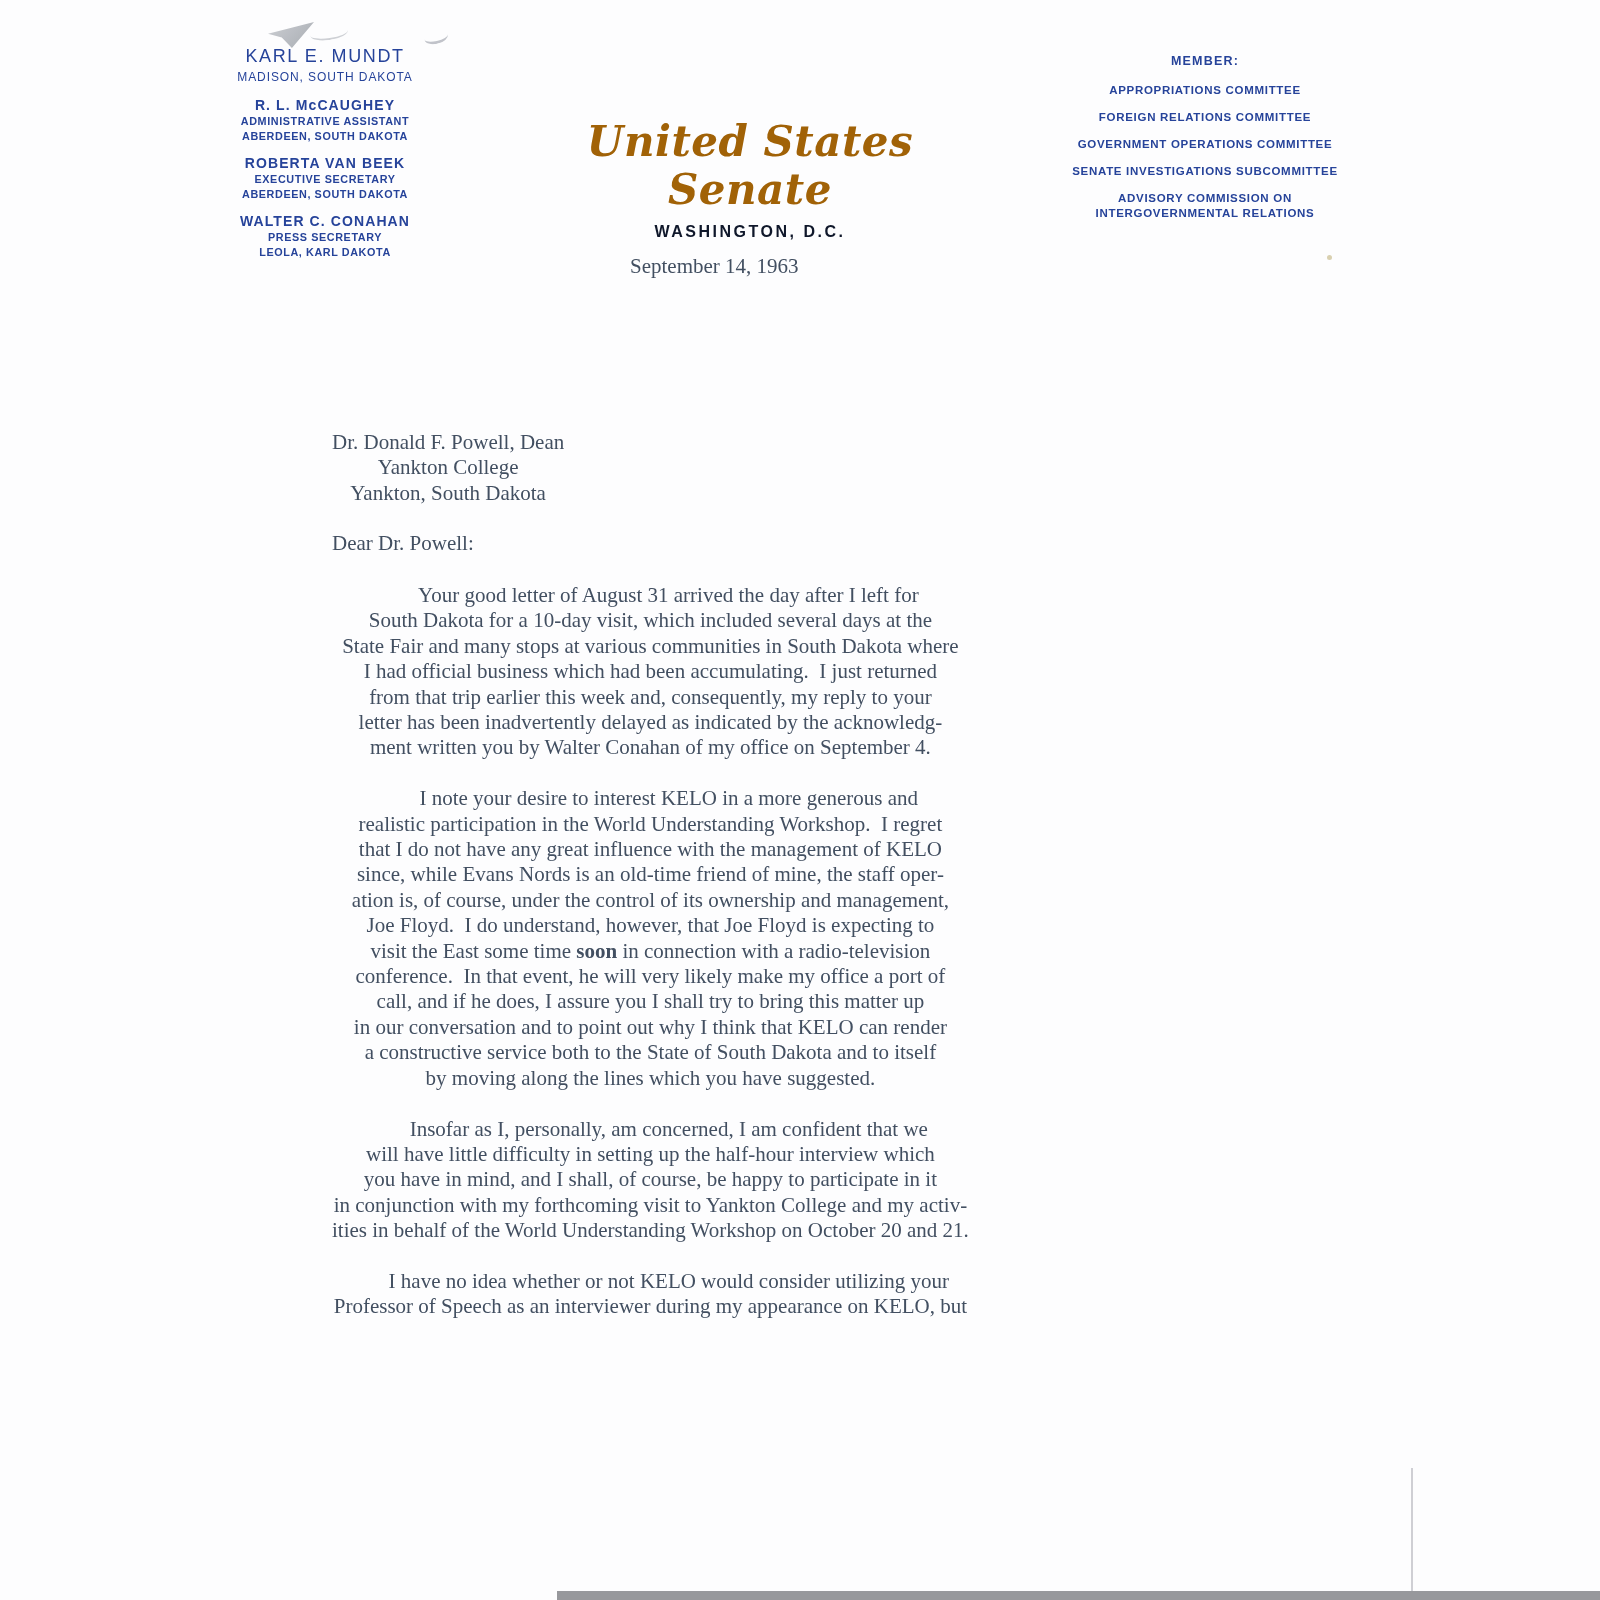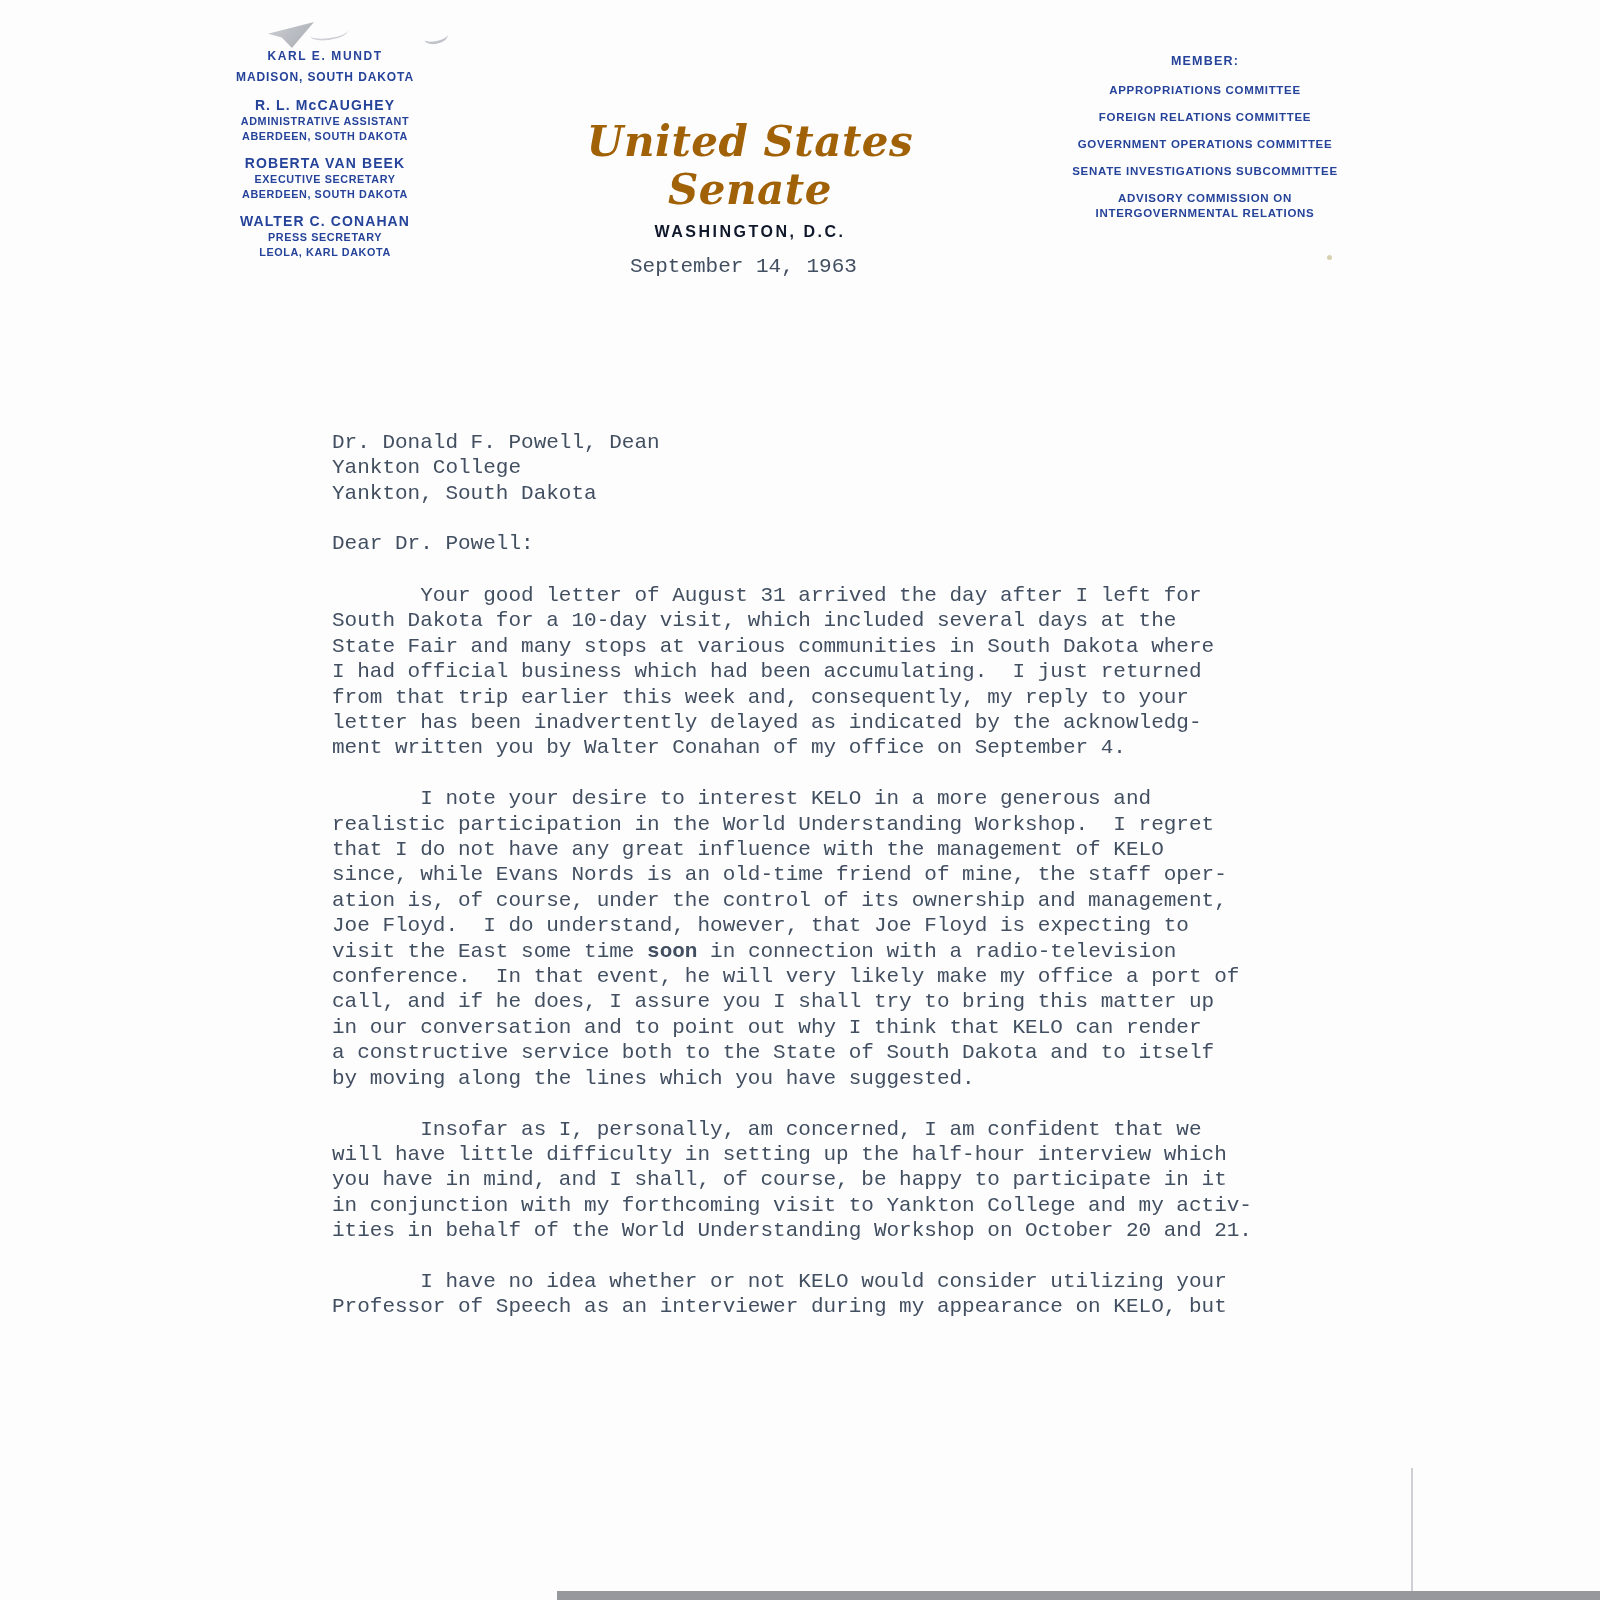--- a/index.html
+++ b/index.html
@@ -14,24 +14,24 @@
     background: #fdfdfe;
     overflow: hidden;
   }
 
   .lh-left {
     position: absolute; left: 150px; top: 46px; width: 350px;
     text-align: center; color: #26439a;
   }
   .lh-group { margin-bottom: 12px; }
   .senator-name {
-    font-size: 12px; font-weight: bold; letter-spacing: 1.6px; line-height: 21px;
+    font-size: 18px; font-weight: normal; letter-spacing: 1.6px; line-height: 21px;
   }
   .senator-sub {
-    font-size: 12px; font-weight: bold; letter-spacing: 0.9px; line-height: 16px; margin-top: 2px; text-align: center;
+    font-size: 12px; font-weight: normal; letter-spacing: 0.9px; line-height: 16px; margin-top: 2px; text-align: center;
   }
   .lh-name {
     font-size: 14px; font-weight: bold; letter-spacing: 1.1px; line-height: 17px;
   }
   .lh-sub {
     font-size: 10.8px; font-weight: bold; letter-spacing: 0.6px; line-height: 14.5px;
   }
 
   .lh-center {
     position: absolute; left: 500px; top: 118px; width: 500px; text-align: center;
@@ -54,24 +54,25 @@
   .member-heading {
     font-size: 12.5px; font-weight: bold; letter-spacing: 1.2px; margin-bottom: 15px;
   }
   .committee {
     font-size: 11.5px; font-weight: bold; letter-spacing: 0.7px;
     line-height: 15px; margin-bottom: 12px; white-space: pre-line;
   }
 
   
   .typed {
-    font-family: Liberation Mono, monospace;
+    font-family: Liberation Serif, serif;
     font-size: 21px; line-height: 25.4px;
     color: #424f61;
     white-space: pre;
+    text-align: center;
   }
   .date-line   { position: absolute; left: 630px; top: 254px; }
   .recipient   { position: absolute; left: 332px; top: 430px; }
   .salutation  { position: absolute; left: 332px; top: 531px; }
   .body-paragraphs { position: absolute; left: 332px; top: 583px; }
   .para { margin: 0 0 25.4px 0; }
   .para b { font-weight: bold; }
 
   
   .artifact { position: absolute; }

